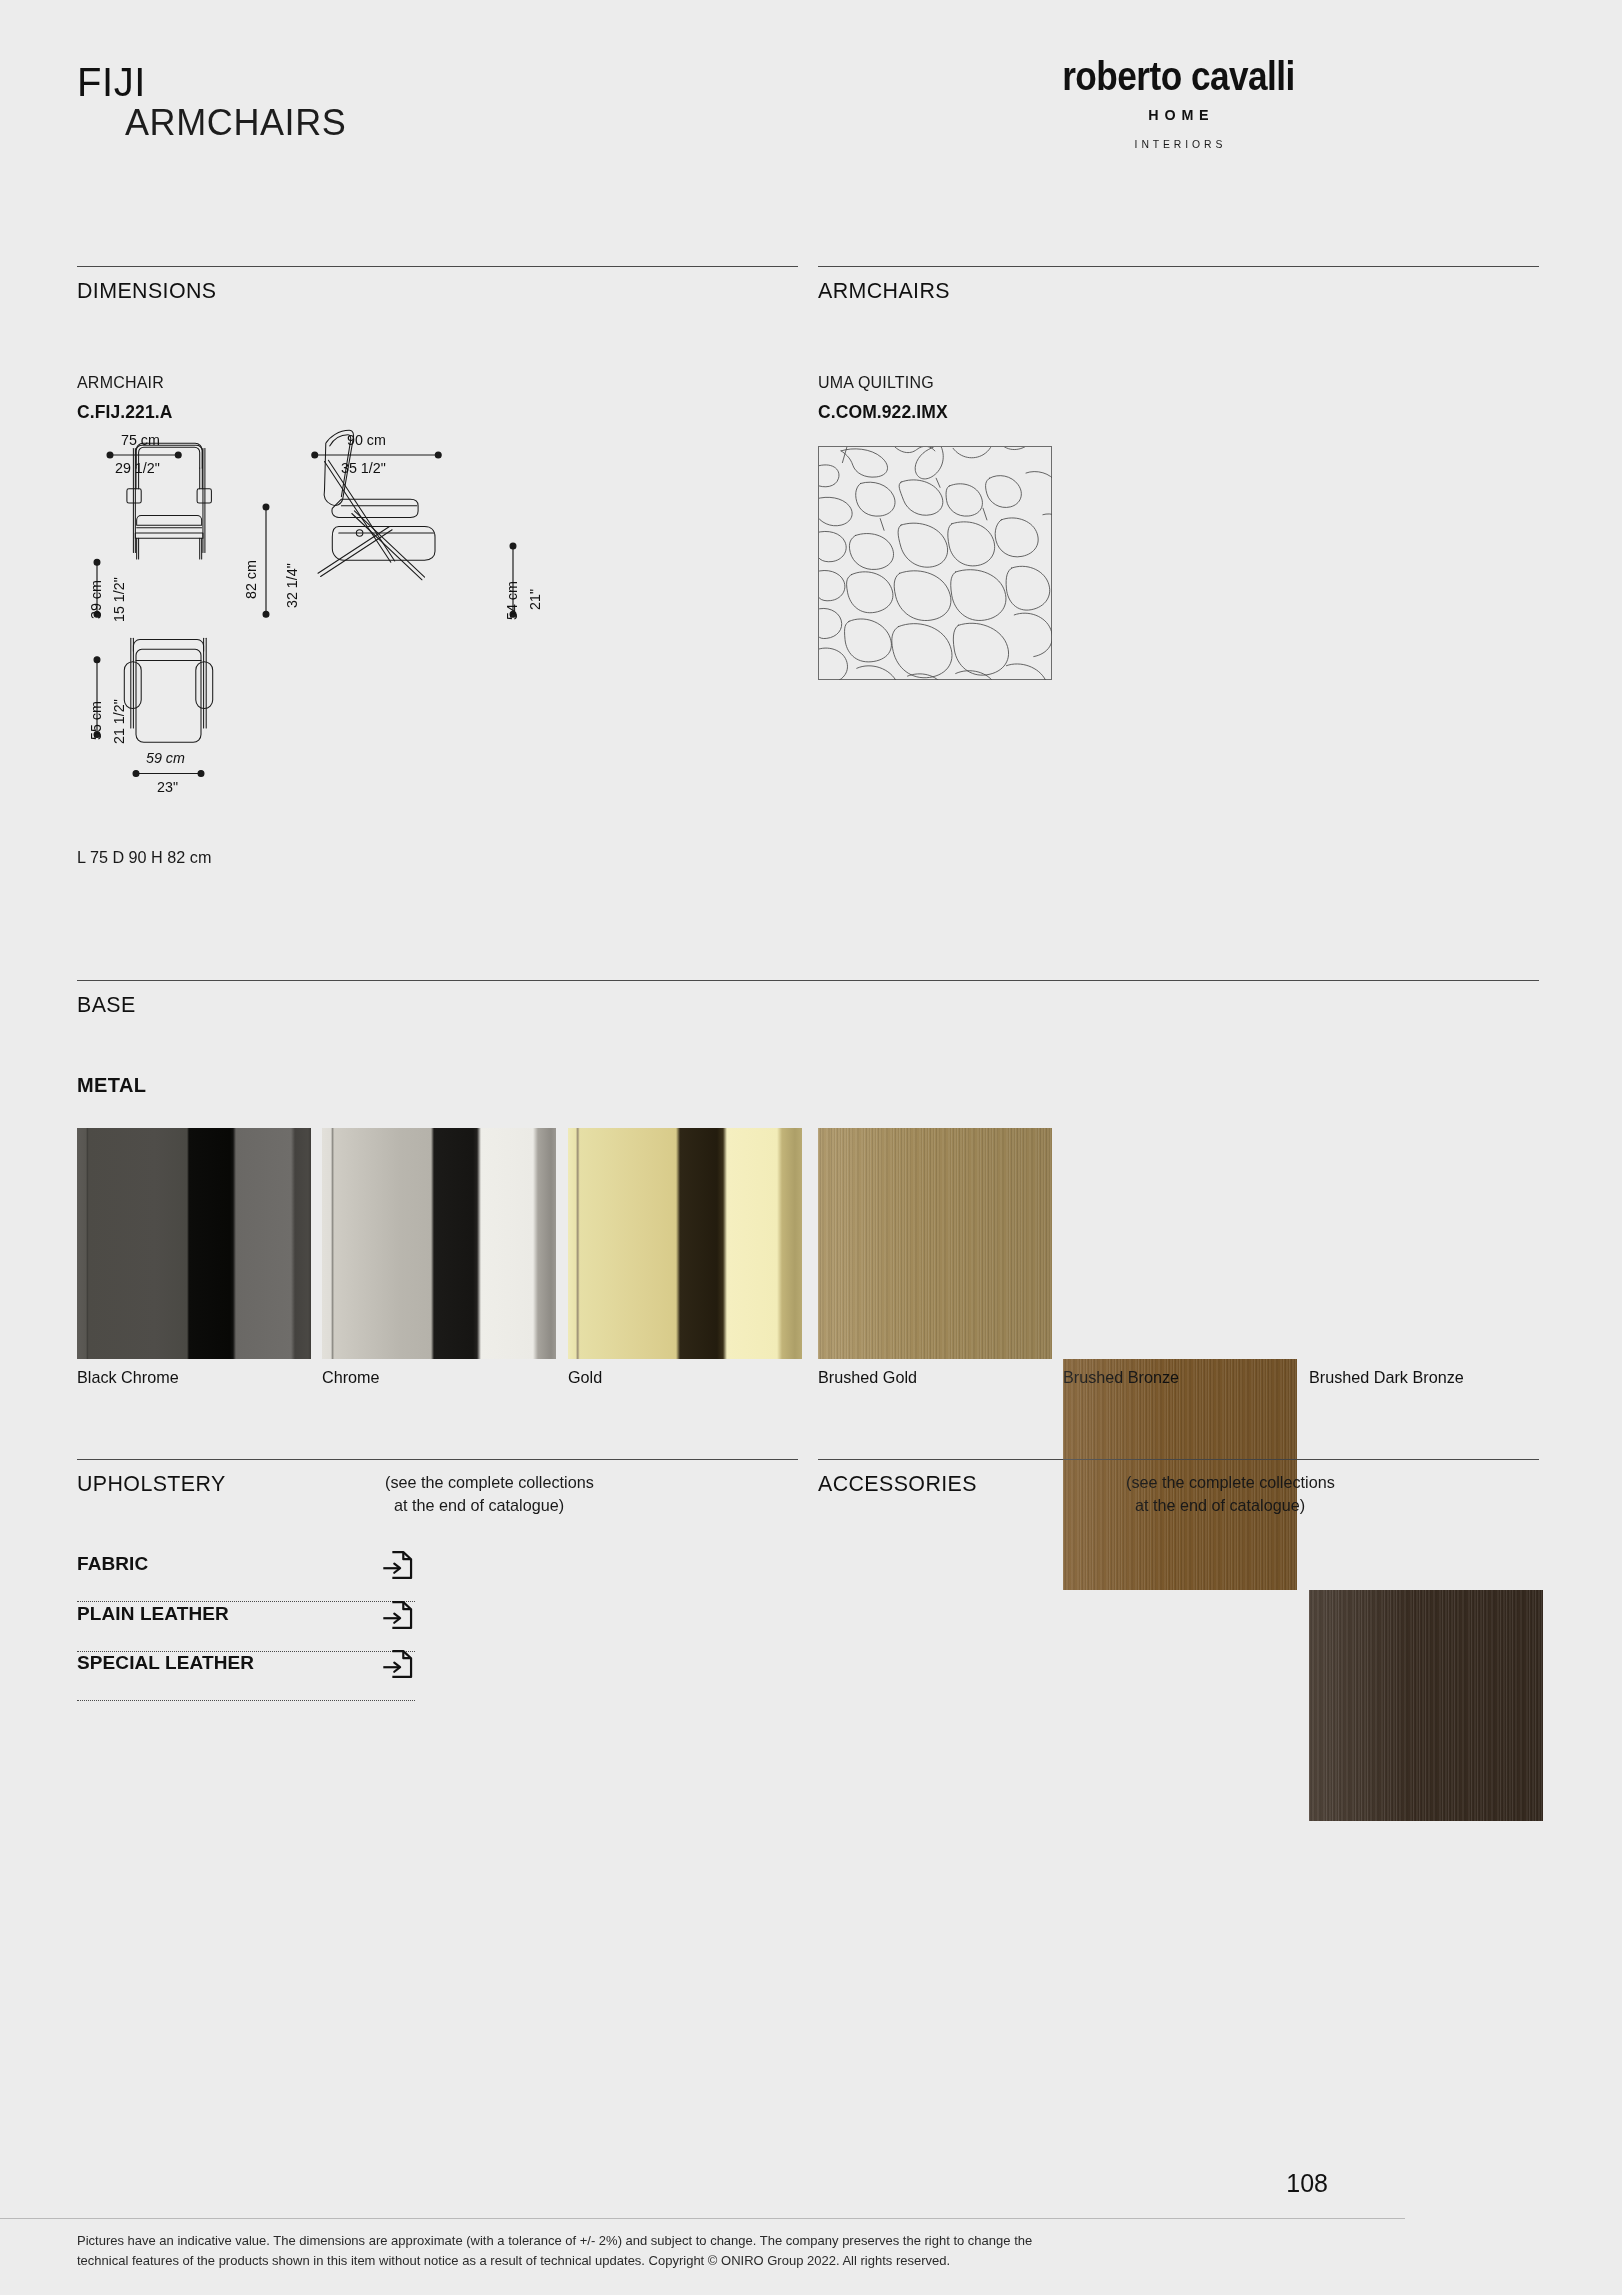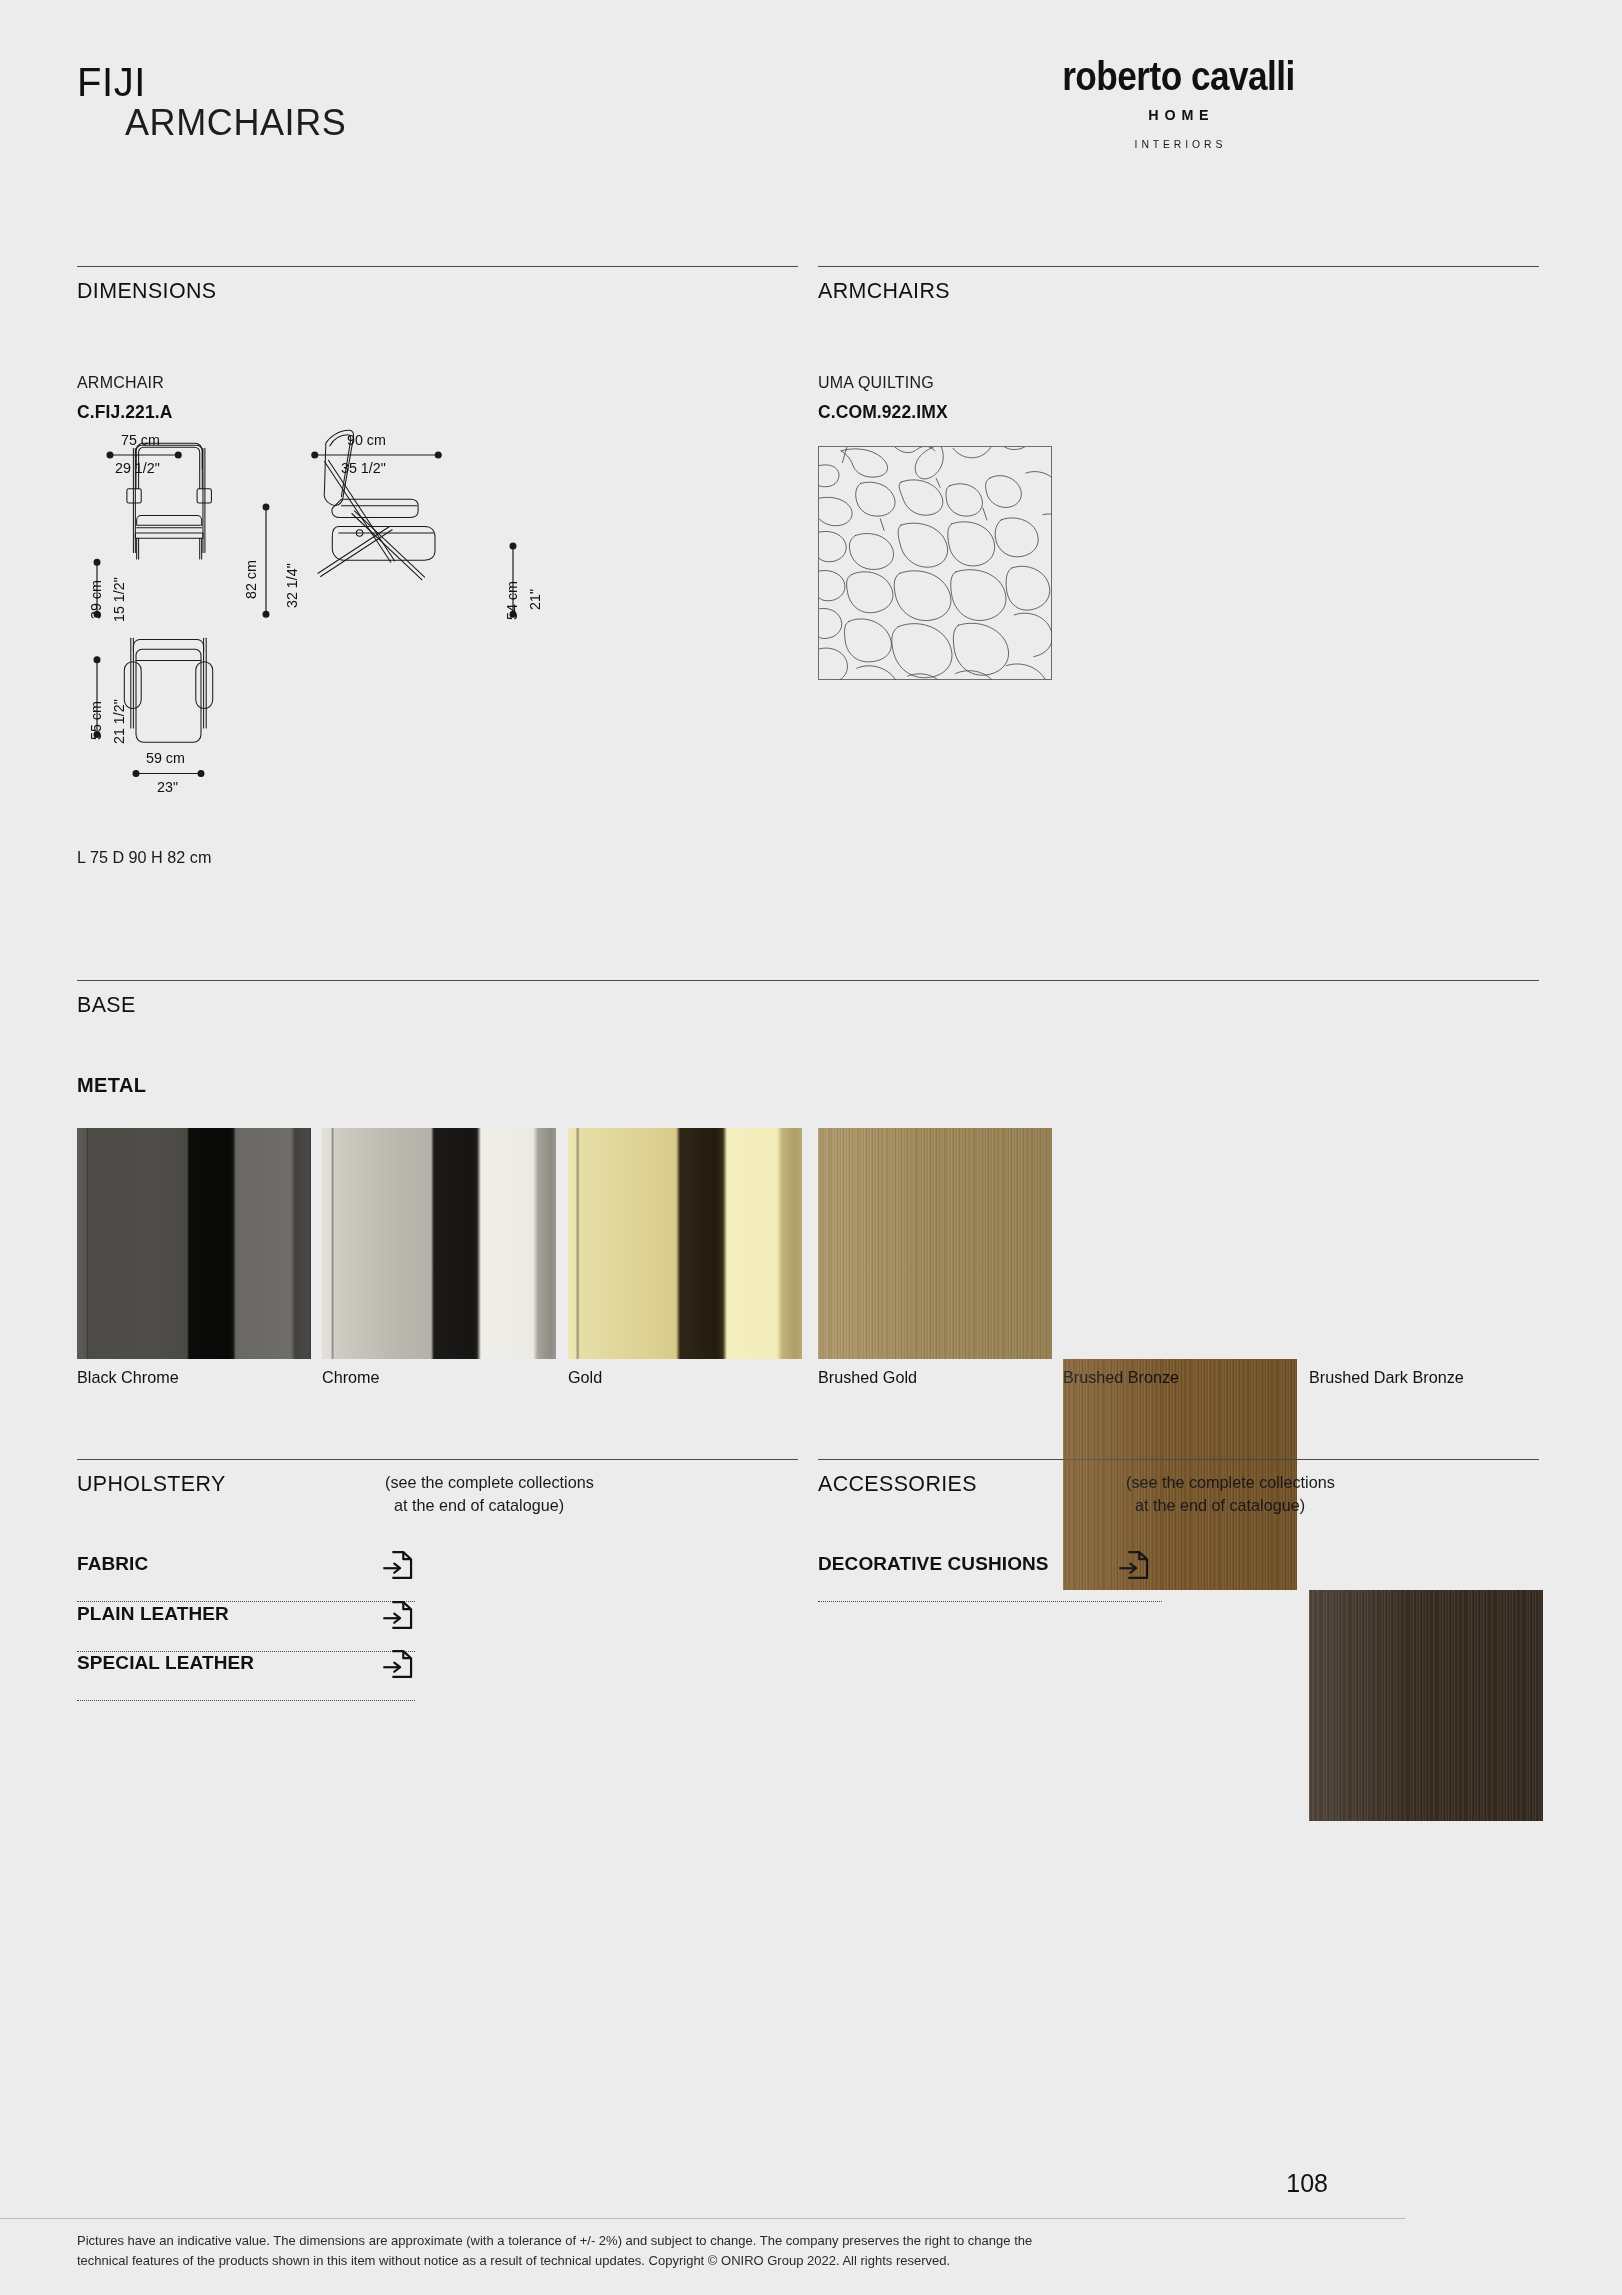--- a/index.html
+++ b/index.html
@@ -225,21 +225,21 @@
 
     <div class="dimtext vert" style="left:172px;top:170px;">82 cm</div>
     <div class="dimtext vert" style="left:213px;top:179px;">32 1/4"</div>
 
     <div class="dimtext vert" style="left:433px;top:191px;">54 cm</div>
     <div class="dimtext vert" style="left:456px;top:181px;">21"</div>
 
     <div class="dimtext vert" style="left:17px;top:311px;">55 cm</div>
     <div class="dimtext vert" style="left:40px;top:315px;">21 1/2"</div>
 
-    <div class="dimtext" style="left:75px;top:321px;">59 cm</div>
+    <div class="dimtext" style="left:75px;top:321px;font-style:italic;">59 cm</div>
     <div class="dimtext" style="left:86px;top:350px;">23"</div>
   </div>
 
   <div class="sizeline" style="left:77px;top:848px;">L 75 D 90 H 82 cm</div>
 
   <div class="rule" style="left:818px;top:266px;width:721px;"></div>
   <div class="sec-title" style="left:818px;top:279px;">ARMCHAIRS</div>
   <div class="sub-label" style="left:818px;top:374px;">UMA QUILTING</div>
   <div class="code" style="left:818px;top:402px;">C.COM.922.IMX</div>
 
@@ -351,32 +351,20 @@
     <div class="dots" style="width:338px;"></div>
   </div>
 
   <div class="rule" style="left:818px;top:1459px;width:721px;"></div>
   <div class="sec-title" style="left:818px;top:1472px;">ACCESSORIES</div>
   <div class="note" style="left:1126px;top:1471px;">
     <div>(see the complete collections</div>
     <div style="padding-left:9px;">at the end of catalogue)</div>
   </div>
 
-  <div class="linkrow" style="left:818px;top:1553px;width:344px;">
-    <div class="lbl">DECORATIVE CUSHIONS</div>
-    <div class="ico" style="left:300px;">
-      <svg width="31" height="34" viewBox="0 0 48 52">
-        <path d="M16 6 H33 L45 17 V46 H16" fill="none" stroke="#111" stroke-width="3.4" stroke-linejoin="round"></path>
-        <path d="M33 6 V17 H45" fill="none" stroke="#111" stroke-width="3.4" stroke-linejoin="round"></path>
-        <line x1="2" y1="31" x2="27" y2="31" stroke="#111" stroke-width="3.4"></line>
-        <path d="M19 24 L28 31 L19 38" fill="none" stroke="#111" stroke-width="3.4" stroke-linejoin="round" stroke-linecap="round"></path>
-      </svg>
-    </div>
-    <div class="dots" style="width:344px;"></div>
-  </div>
 
   <div class="pagenum">108</div>
   <div class="footer-rule"></div>
   <div class="footer-text">
     <div>Pictures have an indicative value. The dimensions are approximate (with a tolerance of +/- 2%) and subject to change. The company preserves the right to change the</div>
     <div>technical features of the products shown in this item without notice as a result of technical updates. Copyright © ONIRO Group 2022. All rights reserved.</div>
   </div>
 
 </div>
 

